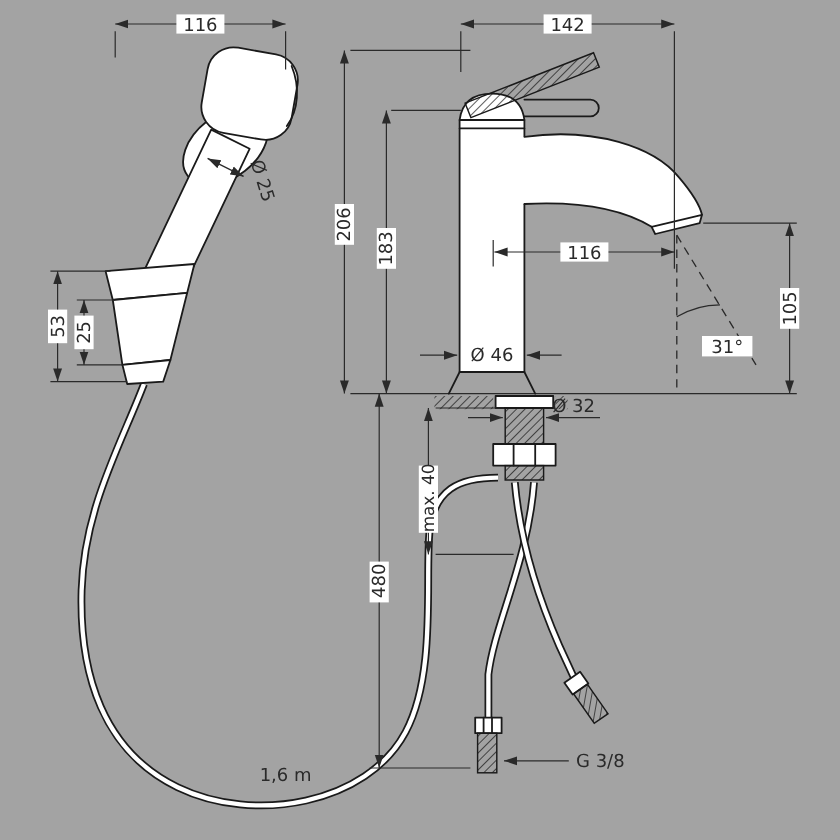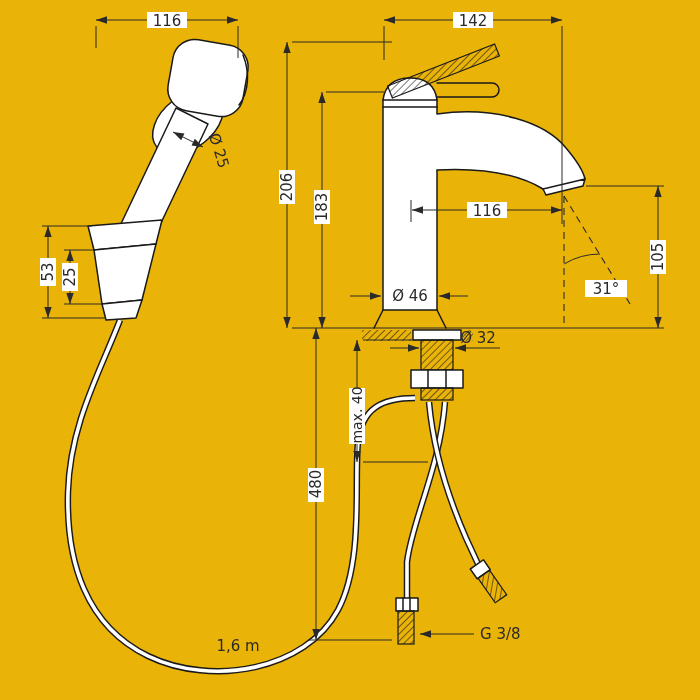--- a/index.html
+++ b/index.html
@@ -1,16 +1,16 @@
 <!DOCTYPE html>
 <html><head>
 <meta charset="utf-8">
 <style>
   html,body{margin:0;padding:0;background:#ffffff;}
-  .stage{width:700px;height:700px;position:relative;background:#eab308;overflow:hidden;
+  .stage{width:700px;height:700px;position:relative;background:#a3a3a3;overflow:hidden;
          font-family:"DejaVu Sans", sans-serif;}
   svg{display:block;}
   svg text{font-family:"DejaVu Sans", sans-serif;font-size:15px;fill:#2a2a2a;}
   svg text.small{font-size:14px;}
   .ol{fill:#ffffff;stroke:#1a1a1a;stroke-width:1.5;stroke-linejoin:round;}
   .ln{fill:none;stroke:#1a1a1a;stroke-width:1.5;stroke-linecap:round;stroke-linejoin:round;}
   .fillonly{fill:#ffffff;stroke:none;}
   .dim{stroke:#2a2a2a;stroke-width:1;fill:none;}
   .ext{stroke:#2a2a2a;stroke-width:1;fill:none;}
   .dash{stroke:#2a2a2a;stroke-width:1.1;stroke-dasharray:7 5;fill:none;}

